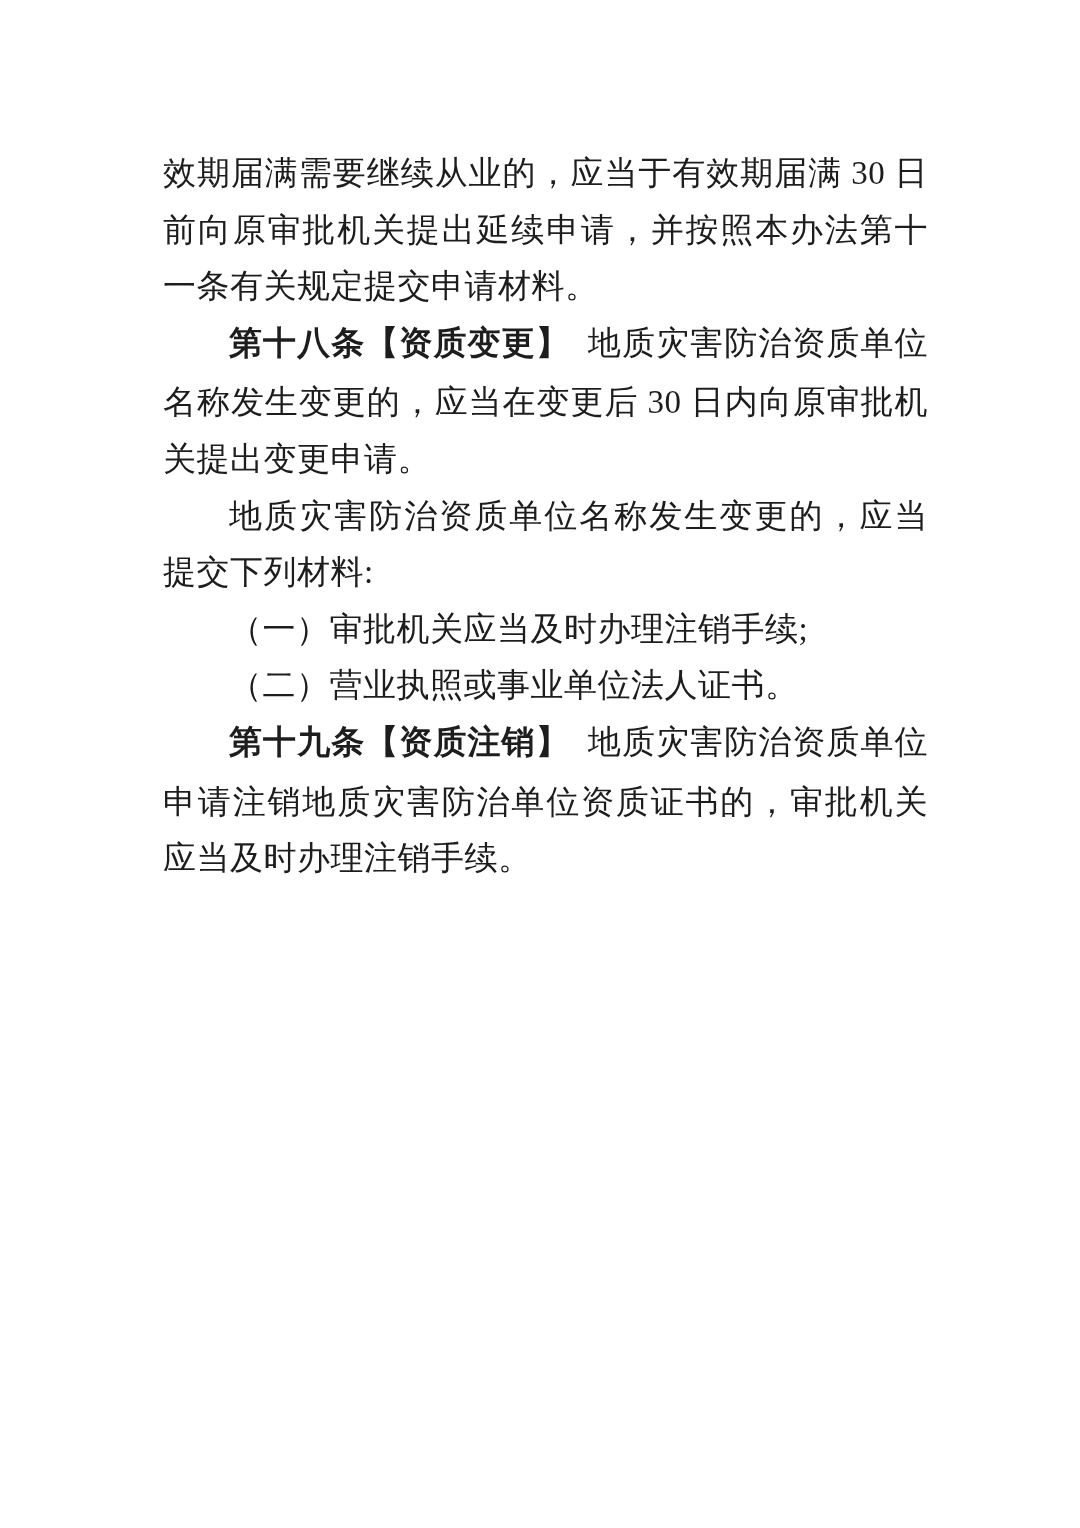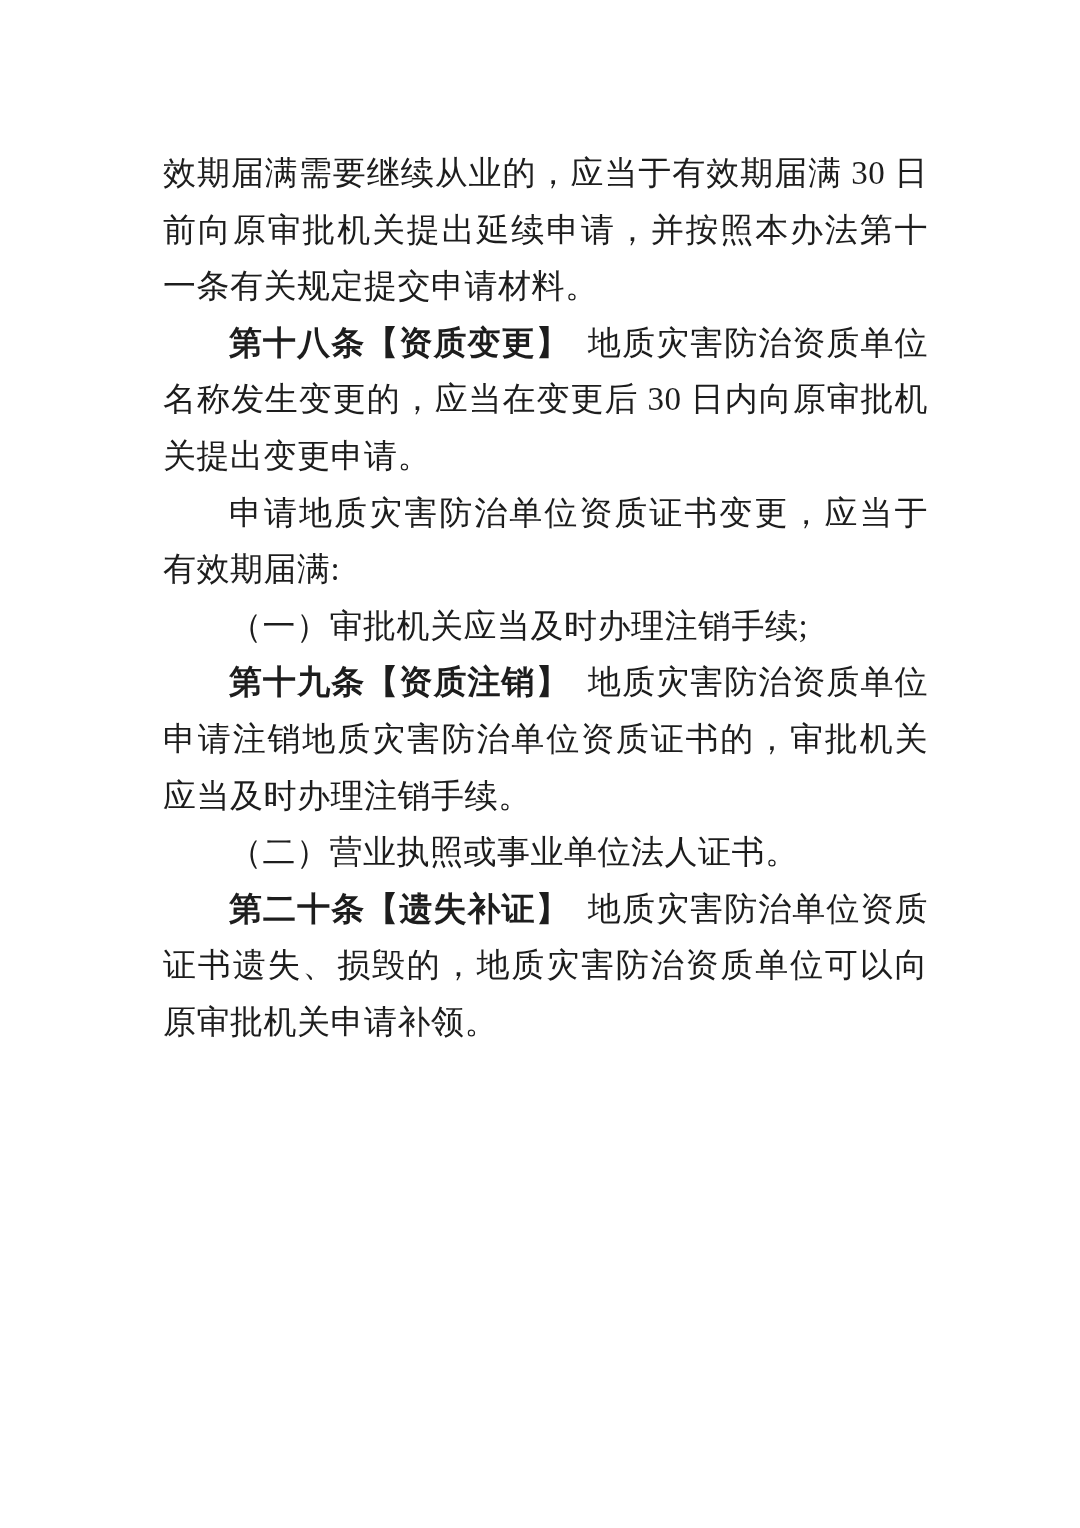--- a/index.html
+++ b/index.html
@@ -30,39 +30,39 @@
     padding: 0;
     text-align: justify;
     text-justify: inter-ideograph;
   }
   .para.indent {
     text-indent: 2em;
   }
   .article-head {
     font-weight: bold;
     margin-right: 0.55em;
+    font-family: Liberation Mono, monospace;
   }
   .page-number {
     position: absolute;
     top: 1396px;
     left: 0;
     width: 100%;
     text-align: center;
     font-size: 23px;
     line-height: 30px;
     color: #2a2a2a;
   }
 </style>
 </head>
 <body>
 
 <div class="page">
   <div class="content">
       <p class="para"><span>效期届满需要继续从业的，应当于有效期届满 30 日前向原审批机关提出延续申请，并按照本办法第十一条有关规定提交申请材料。</span></p>
       <p class="para indent"><span class="article-head">第十八条【资质变更】</span><span>地质灾害防治资质单位名称发生变更的，应当在变更后 30 日内向原审批机关提出变更申请。</span></p>
-      <p class="para indent"><span>申请地质灾害防治单位资质证书变更，应当于有效期届满:</span></p>
+      <p class="para indent"><span>地质灾害防治资质单位名称发生变更的，应当提交下列材料:</span></p>
       <p class="para indent"><span>（一）审批机关应当及时办理注销手续;</span></p>
+      <p class="para indent"><span>（二）营业执照或事业单位法人证书。</span></p>
       <p class="para indent"><span class="article-head">第十九条【资质注销】</span><span>地质灾害防治资质单位申请注销地质灾害防治单位资质证书的，审批机关应当及时办理注销手续。</span></p>
-      <p class="para indent"><span>（二）营业执照或事业单位法人证书。</span></p>
-      <p class="para indent"><span class="article-head">第二十条【遗失补证】</span><span>地质灾害防治单位资质证书遗失、损毁的，地质灾害防治资质单位可以向原审批机关申请补领。</span></p>
     </div>
   <div class="page-number">8</div>
 </div>
 
 </body></html>

